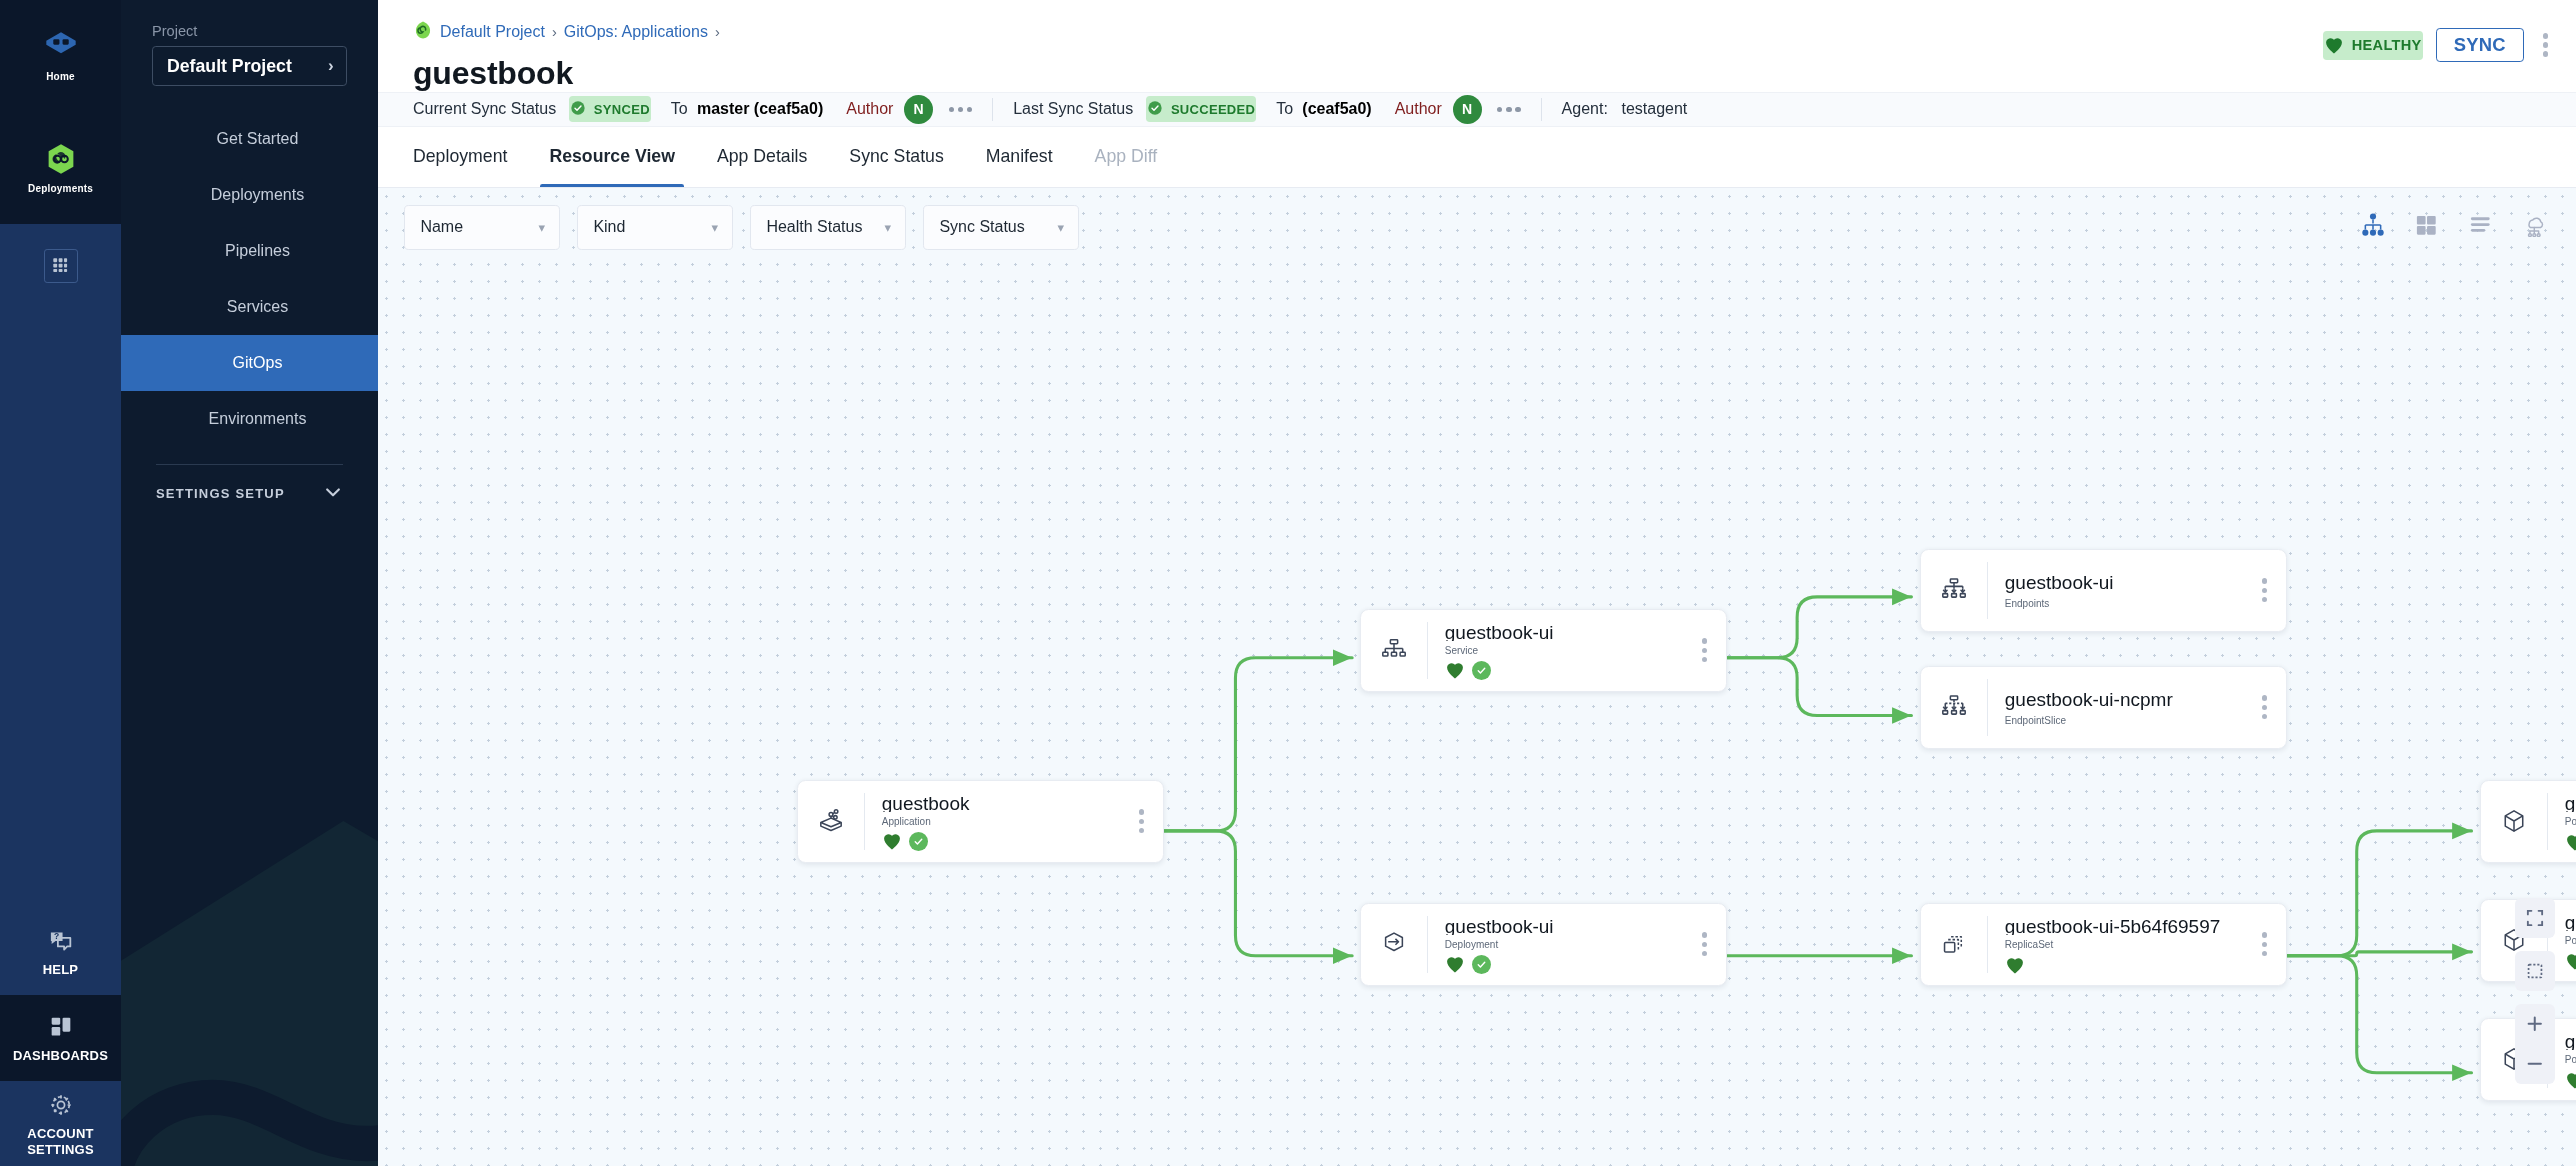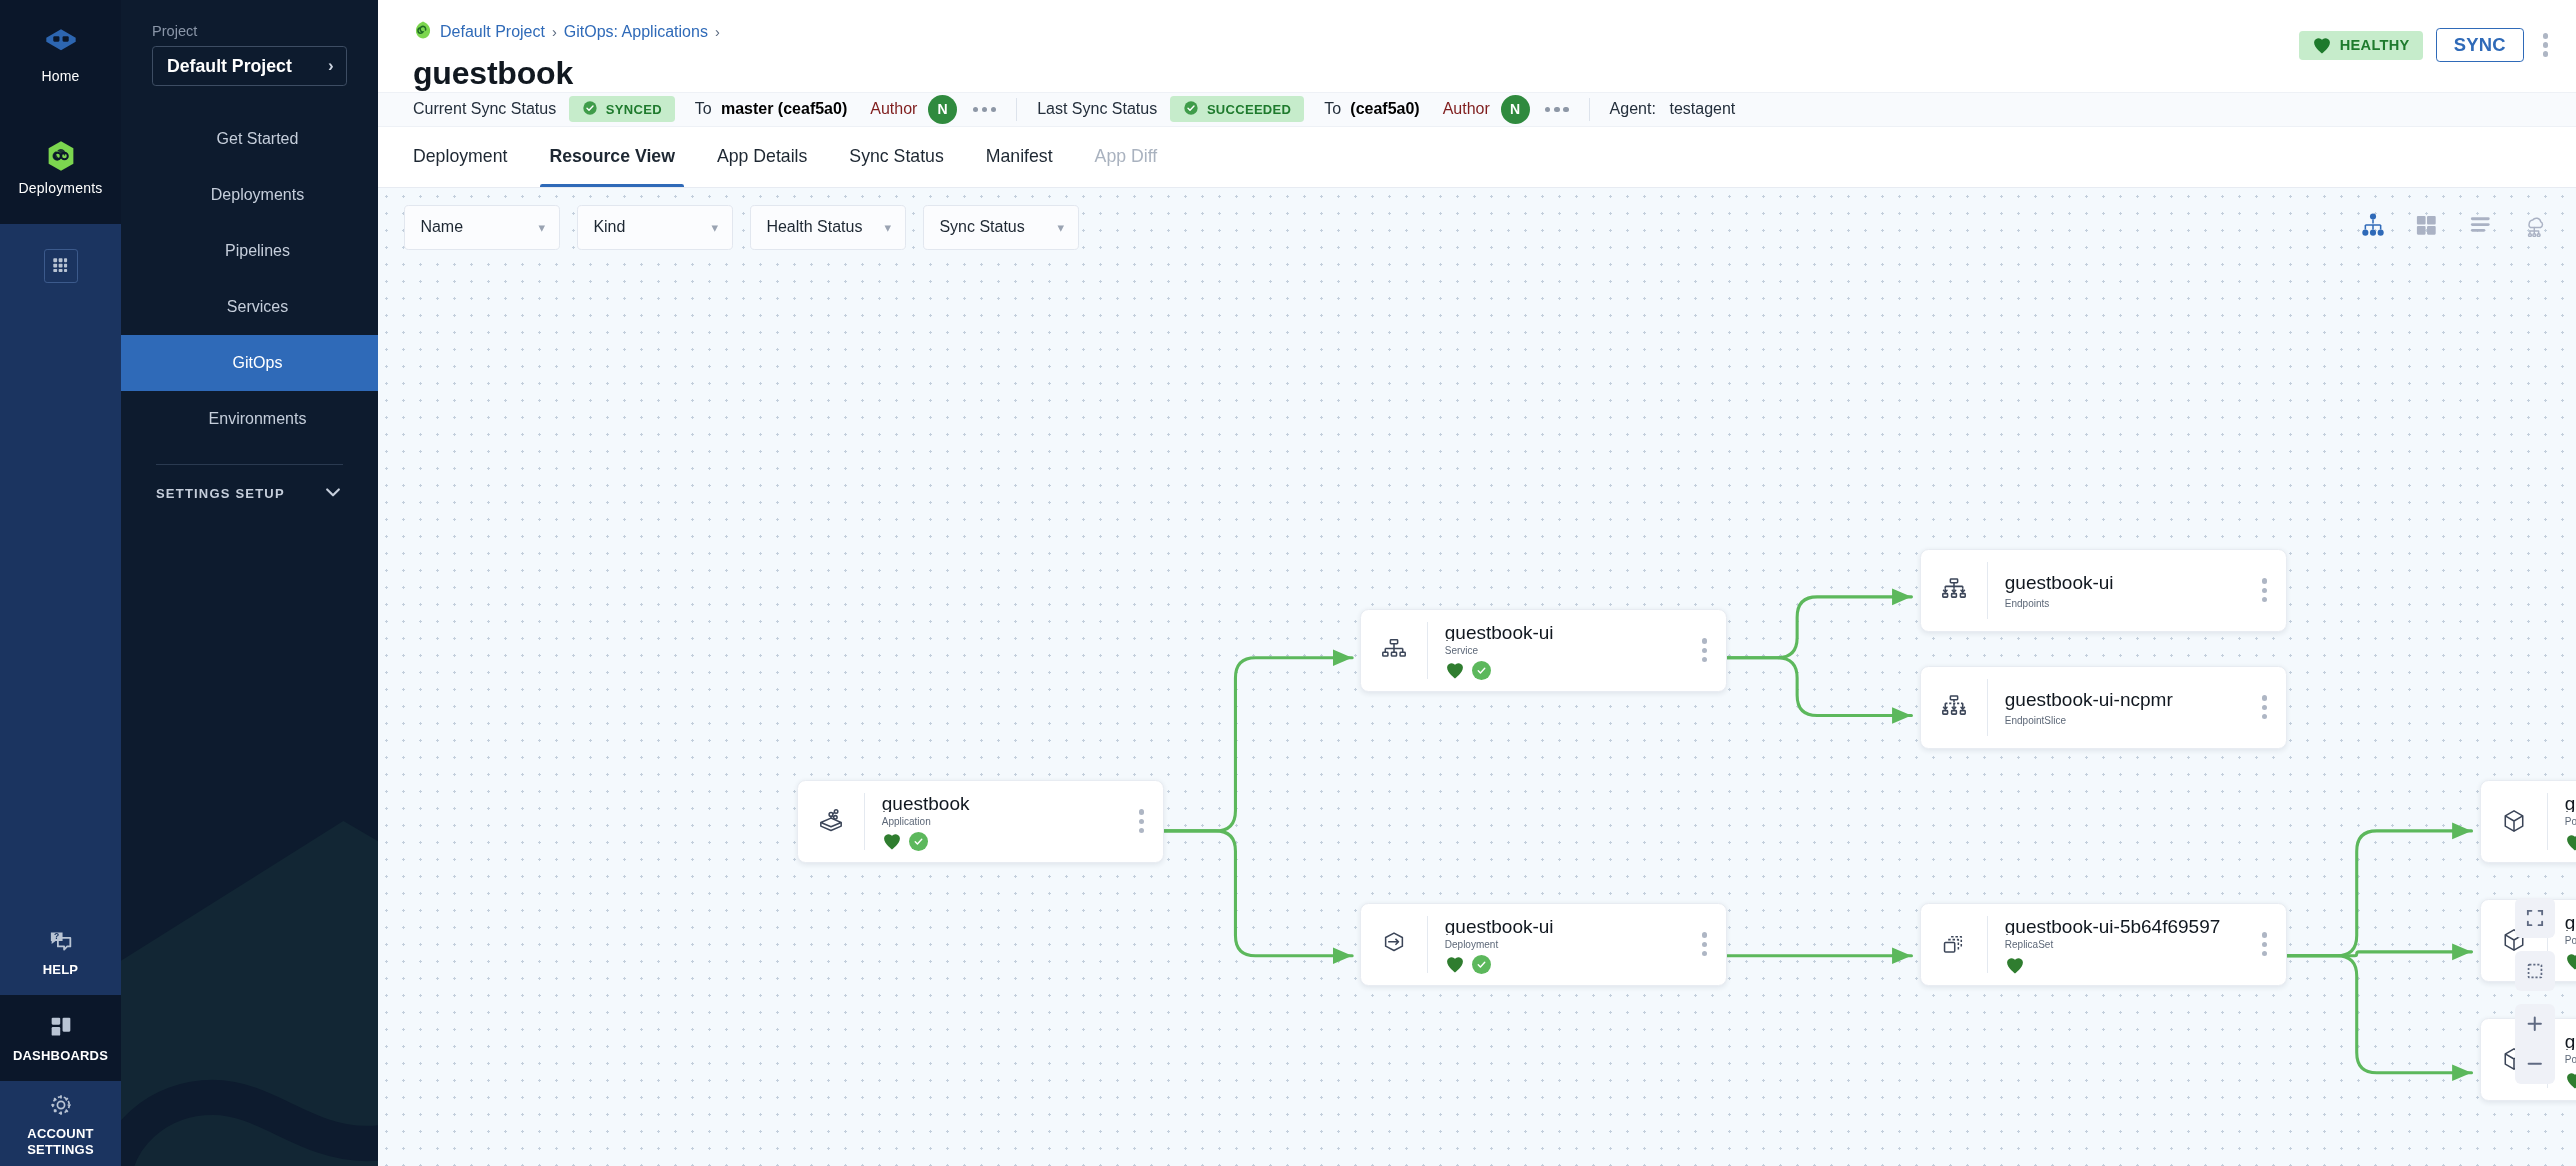--- a/index.html
+++ b/index.html
@@ -18,21 +18,21 @@
     background: #0b172a;
     position: relative; z-index: 40;
     display: flex; flex-direction: column;
     flex: 0 0 121px;
   }
   .rail-item {
     height: 112px;
     display: flex; flex-direction: column;
     align-items: center; justify-content: center;
     gap: 7px; color: #ffffff;
-    font-size: 14px; font-weight: 400;
+    font-size: 10px; font-weight: 700;
     letter-spacing: 0.2px; text-align: center; line-height: 1.18;
     cursor: pointer; position: relative;
   }
   .rail-item.alt { background: #1b3460; }
   .rail-ico { width: 34px; height: 34px; display: block; }
   .rail-apps {
     height: 83px; display: flex; align-items: center; justify-content: center;
     background: #1b3460;
   }
   .apps-box {
@@ -83,21 +83,21 @@
   .hdr { padding: 20px 0 0 0; background: #ffffff; position: relative; }
   .crumbs { display: flex; align-items: center; gap: 7px; padding-left: 35px; font-size: 16px; }
   .crumb-link { color: #2f6ab8; cursor: pointer; }
   .crumb-sep { color: #5a6a80; font-size: 14.6px; }
   .page-title { padding-left: 35px; margin-top: 10.8px; font-size: 32px; font-weight: 700; color: #111820; letter-spacing: -0.2px;}
 
   .hdr-actions { position: absolute; right: 21.5px; top: 28px; display: flex; align-items: center; gap: 13px; }
   .badge {
     display: inline-flex; align-items: center; gap: 7.7px;
     background: #c6eccb; color: #1e7a2d; border-radius: 3.8px;
-    height: 29px; padding: 0 13px; font-size: 14.6px; font-weight: 700; letter-spacing: 0.3px;
+    height: 29px; padding: 0 1px; font-size: 14.6px; font-weight: 700; letter-spacing: 0.3px;
   }
   .sync-btn {
     border: 0.8px solid #2f6ab8; color: #2f6ab8; background: #ffffff; border-radius: 3.8px;
     height: 34px; padding: 0 17px; font-size: 18.4px; font-weight: 700; letter-spacing: 0.3px;
     display: flex; align-items: center; cursor: pointer;
   }
   .kebab-v { display: flex; flex-direction: column; gap: 3.8px; padding: 4.6px 6.1px; cursor: pointer;}
   .kebab-v i { width: 5.4px; height: 5.4px; border-radius: 50%; background: #aeb6c4; display: block; }
 
   

